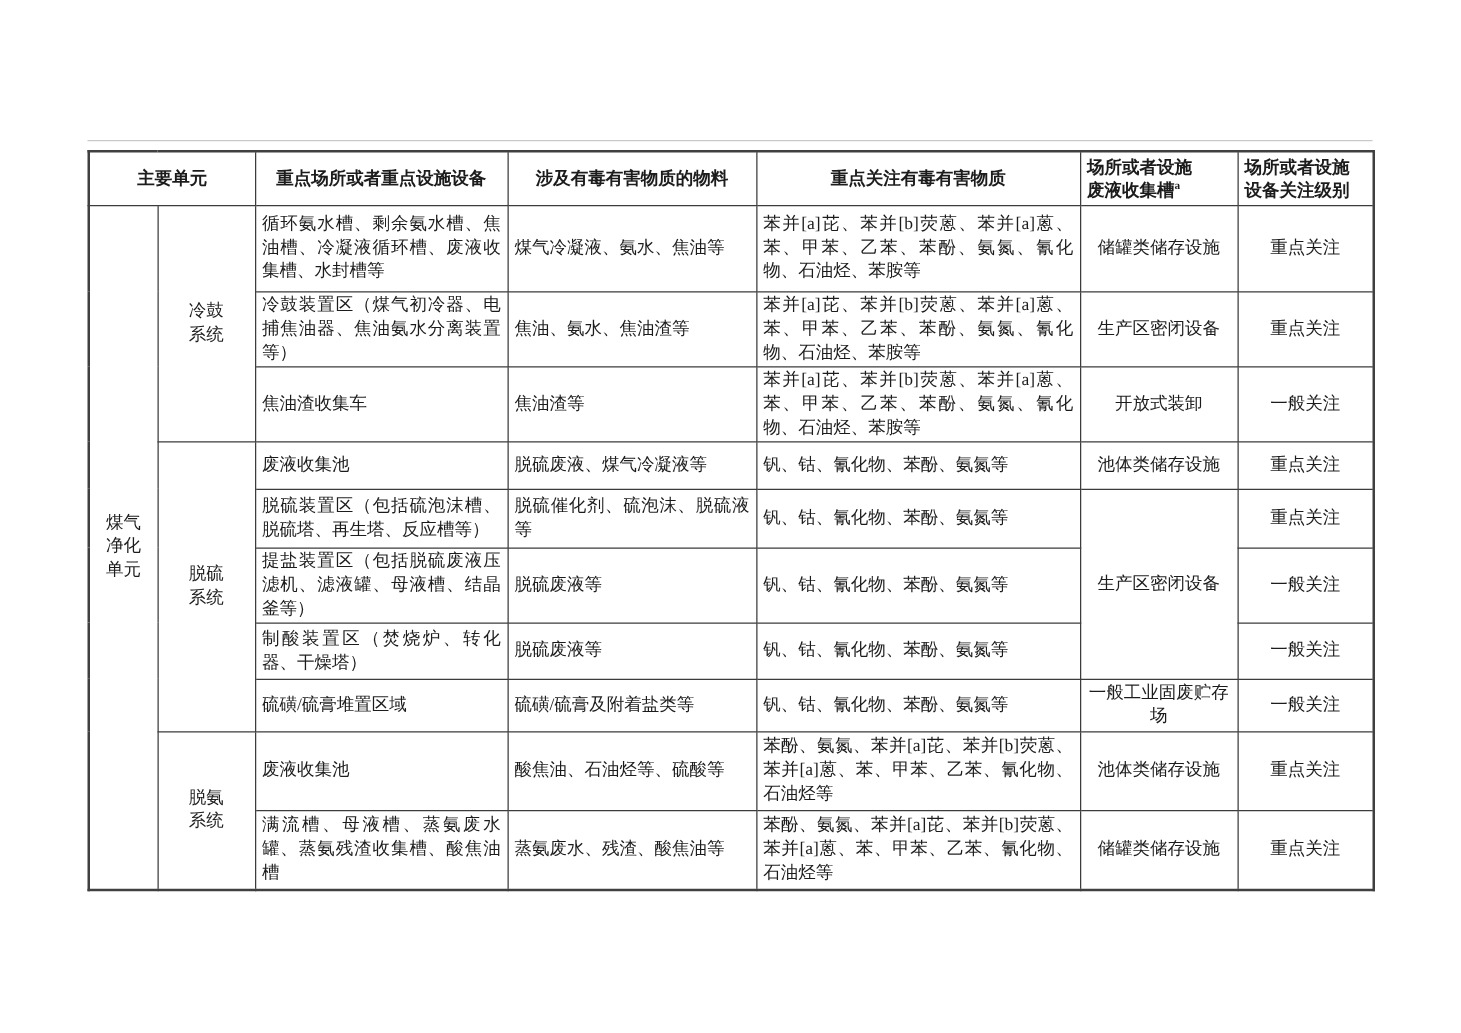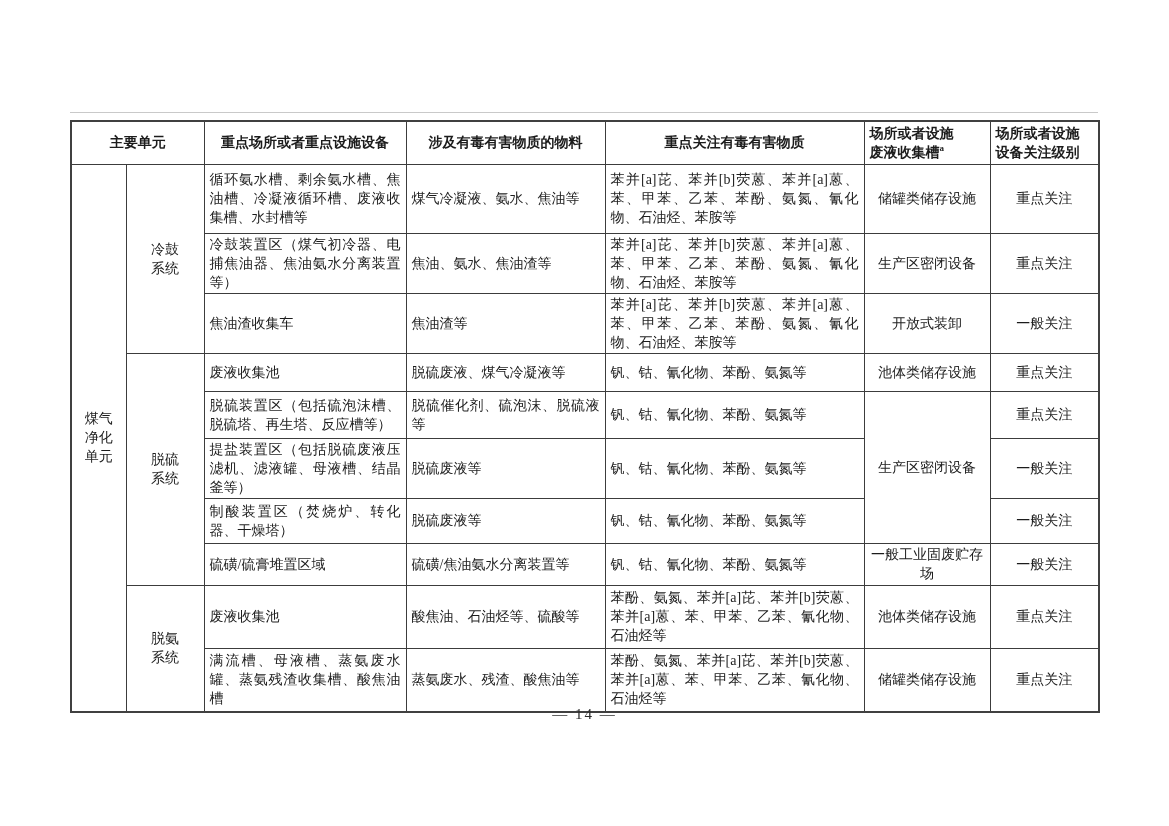--- a/index.html
+++ b/index.html
@@ -166,21 +166,21 @@
 
       <tr style="height:45px">
         <td class="c-place">制酸装置区（焚烧炉、转化器、干燥塔）</td>
         <td class="c-materials">脱硫废液等</td>
         <td class="c-substances">钒、钴、氰化物、苯酚、氨氮等</td>
         <td class="c-level">一般关注</td>
       </tr>
 
       <tr style="height:42px">
         <td class="c-place">硫磺/硫膏堆置区域</td>
-        <td class="c-materials">硫磺/焦油氨水分离装置等</td>
+        <td class="c-materials">硫磺/硫膏及附着盐类等</td>
         <td class="c-substances">钒、钴、氰化物、苯酚、氨氮等</td>
         <td class="c-type">一般工业固废贮存场</td>
         <td class="c-level">一般关注</td>
       </tr>
 
       <tr style="height:63px">
         <td rowspan="2" class="c-system">
           <div class="narrow">脱氨系统</div>
         </td>
         <td class="c-place">废液收集池</td>
@@ -194,14 +194,13 @@
         <td class="c-place">满流槽、母液槽、蒸氨废水罐、蒸氨残渣收集槽、酸焦油槽</td>
         <td class="c-materials">蒸氨废水、残渣、酸焦油等</td>
         <td class="c-substances">苯酚、氨氮、苯并[a]芘、苯并[b]荧蒽、苯并[a]蒽、苯、甲苯、乙苯、氰化物、石油烃等</td>
         <td class="c-type">储罐类储存设施</td>
         <td class="c-level">重点关注</td>
       </tr>
     </tbody>
       </table>
   </div>
 
-  <div class="footer">— 14 —</div>
 </div>
 
 </body></html>

